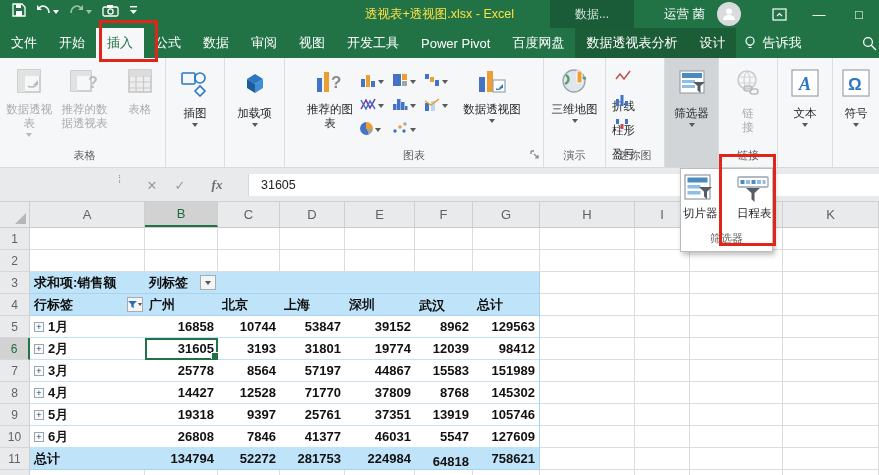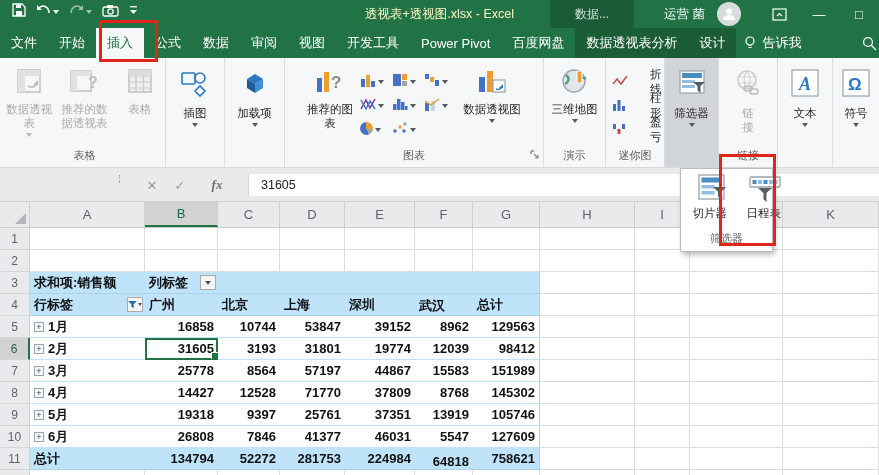--- a/index.html
+++ b/index.html
@@ -6,21 +6,21 @@
   html,body { width:879px; height:475px; overflow:hidden;
     font-family:"Liberation Sans","DejaVu Sans",sans-serif; font-size:12px; }
   #app { position:relative; width:879px; height:475px; background:#fff; }
 
   
   #titlebar { position:absolute; left:0; top:0; width:879px; height:28px;
     background:#217346; color:#fff; }
   .qat { position:absolute; top:3px; display:flex; align-items:center; gap:10px; left:12px; }
   .qat-btn { display:flex; align-items:center; gap:2px; cursor:pointer; }
   #win-title { position:absolute; left:0; right:0; top:6px; text-align:center;
-    font-size:12.5px; color:#fef9c3; pointer-events:none; }
+    font-size:12.5px; color:#fde047; pointer-events:none; }
   #ctx-badge { position:absolute; left:550px; top:0; width:84px; height:28px;
     background:#1a5c38; color:#cfe3d6; display:flex; align-items:center;
     justify-content:center; font-size:12px; }
   #user-name { position:absolute; left:664px; top:6px; font-size:12.5px; }
   #avatar { position:absolute; left:717px; top:2px; width:24px; height:24px;
     border-radius:50%; background:#d9dcdd; display:flex; align-items:center; justify-content:center; }
   .winctl { position:absolute; top:4px; width:26px; height:20px; display:flex;
     align-items:center; justify-content:center; color:#fff; font-size:13px; cursor:pointer; }
 
   
@@ -44,22 +44,22 @@
   .bigbtn .lbl { font-size:11.5px; line-height:14px; margin-top:6px; }
   .bigbtn.dis { color:#ababab; cursor:default; }
   .iconbox { height:30px; display:flex; align-items:center; justify-content:center; }
   .cv { display:inline-block; width:0; height:0; border-left:3px solid transparent;
     border-right:3px solid transparent; border-top:4px solid #595959; margin-top:3px; }
   .dis .cv { border-top-color:#b9b9b9; }
   .pressed { background:#d2d5d8; }
   .minigrid { display:grid; grid-template-columns:32px 32px 36px; grid-auto-rows:24px;
     margin-top:4px; }
   .minibtn { display:flex; align-items:center; gap:2px; cursor:pointer; padding-left:2px; }
-  .srow { display:flex; align-items:center; gap:21px; height:24px; font-size:11.5px;
-    color:#262626; cursor:pointer; padding-left:2px; }
+  .srow { display:flex; align-items:center; gap:15px; height:24px; font-size:11.5px;
+    color:#262626; cursor:pointer; padding-left:2px;flex-direction:column; }
   #launcher { position:absolute; right:3px; bottom:4px; cursor:pointer; }
 
   
   #fbar { position:absolute; left:0; top:168px; width:879px; height:34px;
     background:#e9eaeb; border-bottom:1px solid #d0d0d0; }
   #namebox { position:absolute; left:8px; top:6px; width:96px; height:22px;
     background:#fff; border:1px solid #d6d6d6; display:flex; align-items:center; }
   #namebox .nb-val { flex:1; padding-left:6px; font-size:12.5px; color:#222; }
   #nb-caret { width:18px; border-left:1px solid #e3e3e3; height:100%;
     display:flex; align-items:center; justify-content:center; }
@@ -106,21 +106,21 @@
     margin-right:4px; font-weight:normal; flex:none; }
   .hdrbtn { width:16px; height:15px; background:#f4f5f6; border:1px solid #ababab;
     display:inline-flex; align-items:center; justify-content:center; gap:1px;
     margin-left:auto; margin-right:2px; flex:none; cursor:pointer; }
 
   
   #filters-dd { position:absolute; left:680px; top:168px; width:93px; height:84px;
     background:#fff; border:1px solid #bcbcbc; box-shadow:2px 3px 5px rgba(0,0,0,.25);
     z-index:40; }
   .dd-item { position:absolute; top:4px; width:44px; height:56px; display:flex;
-    flex-direction:column; align-items:flex-end; cursor:pointer; }
+    flex-direction:column; align-items:flex-start; cursor:pointer; }
   .dd-item .dlbl { font-size:11.5px; color:#262626; margin-top:3px; }
   #dd-footer { position:absolute; left:0; right:0; bottom:5px; text-align:center;
     color:#5c5c5c; font-size:11px; }
 
   
   .redbox { position:absolute; border:3px solid #e1251b; z-index:60; pointer-events:none; }
   #redbox-tab { left:99px; top:20px; width:59px; height:42px; }
   #redbox-timeline { left:719px; top:154px; width:57px; height:92px; }
 </style>
 </head>

